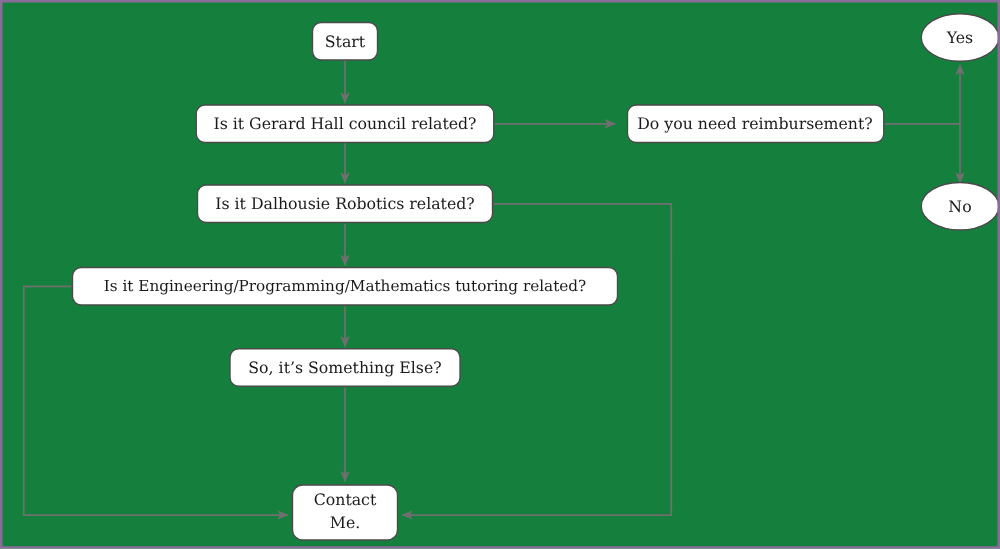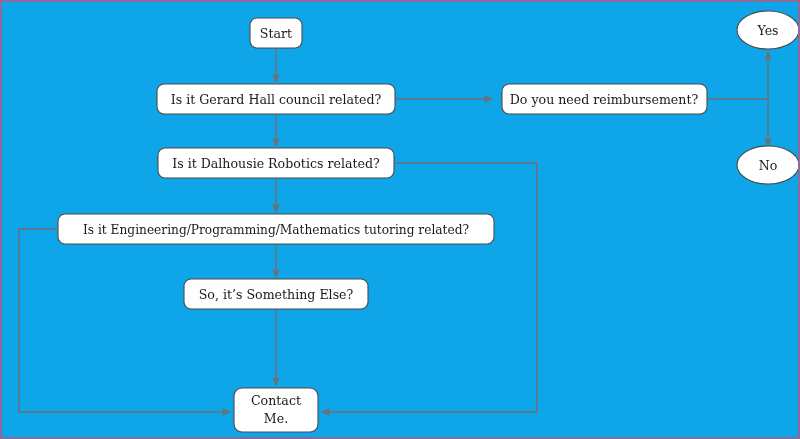--- a/index.html
+++ b/index.html
@@ -8,21 +8,21 @@
     padding: 0;
     background: #ffffff;
   }
   body {
     font-family: "DejaVu Serif", "Liberation Serif", serif;
   }
   #canvas {
     position: relative;
     width: 800px;
     height: 439px;
-    background: #0ea5e9;
+    background: #15803d;
     box-sizing: border-box;
     border: 2px solid #8a6b9a;
     overflow: hidden;
   }
   #diagram-svg {
     position: absolute;
     left: 0;
     top: 0;
     width: 800px;
     height: 439px;

